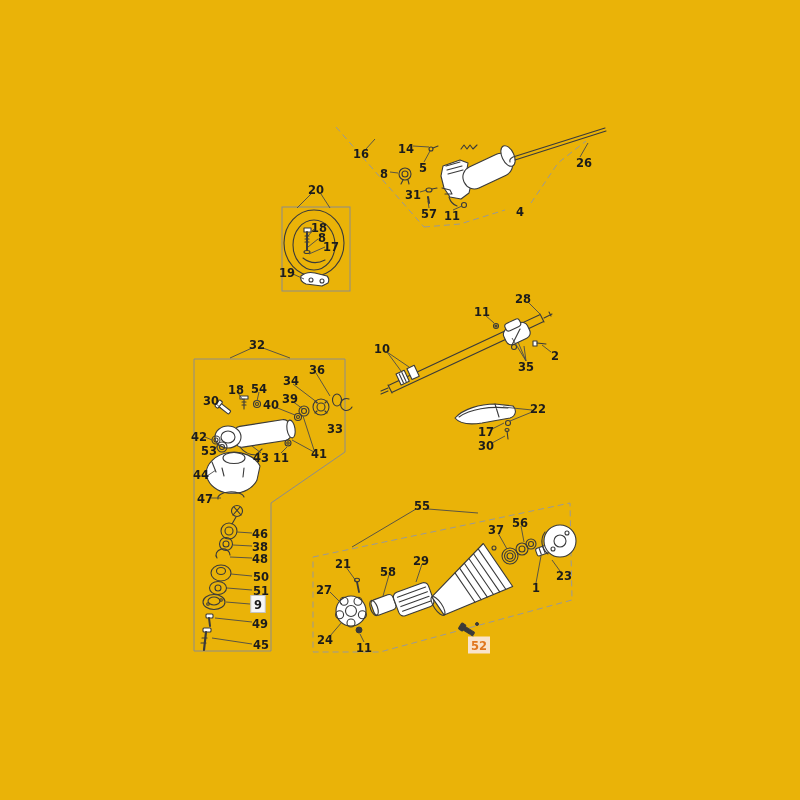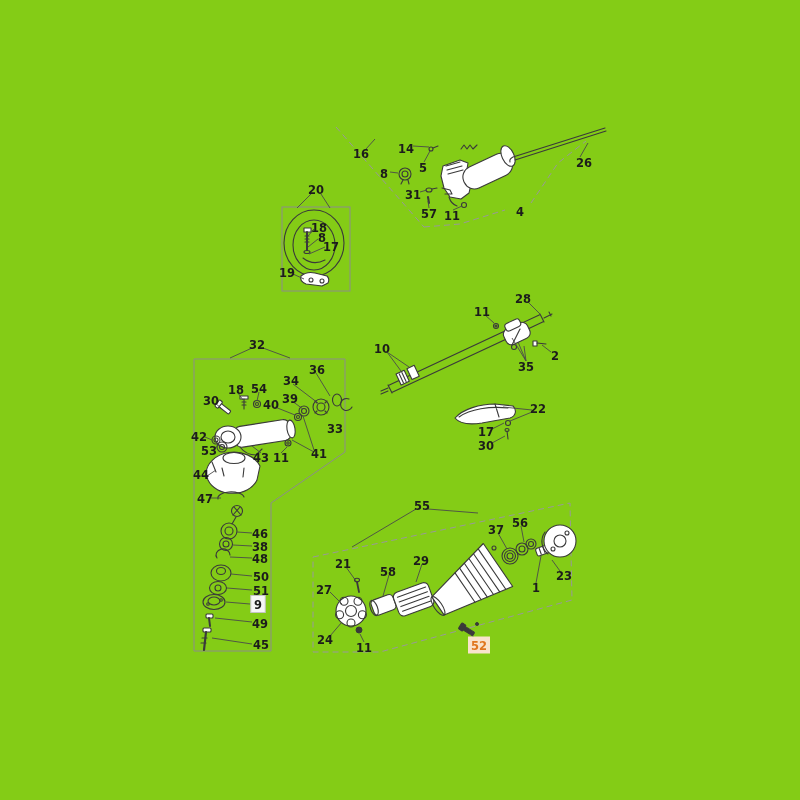--- a/index.html
+++ b/index.html
@@ -1,16 +1,16 @@
 <!DOCTYPE html>
 <html><head>
 <meta charset="utf-8">
 <style>
   html,body{margin:0;padding:0;background:#fff;}
-  #stage{position:relative;width:800px;height:800px;background:#84cc16;overflow:hidden;
+  #stage{position:relative;width:800px;height:800px;background:#eab308;overflow:hidden;
          font-family:"DejaVu Sans",sans-serif;}
   svg{display:block;}
   .art{stroke:#3a3a3a;stroke-width:1.1;fill:none;stroke-linecap:round;stroke-linejoin:round;}
   .artf{stroke:#3a3a3a;stroke-width:1.1;fill:#ffffff;stroke-linejoin:round;}
   .dk{fill:#3a3a3a;stroke:#3a3a3a;stroke-width:1;}
   .leader{stroke:#4a4a4a;stroke-width:0.9;fill:none;}
   .secbox{stroke:#8c8c8c;stroke-width:1;fill:none;}
   .secdash{stroke:#999;stroke-width:1;fill:none;stroke-dasharray:6 4;}
   .part-num{font:bold 11.5px "DejaVu Sans",sans-serif;fill:#1c1c1c;}
   .part-num.hl{fill:#e0761f;}

